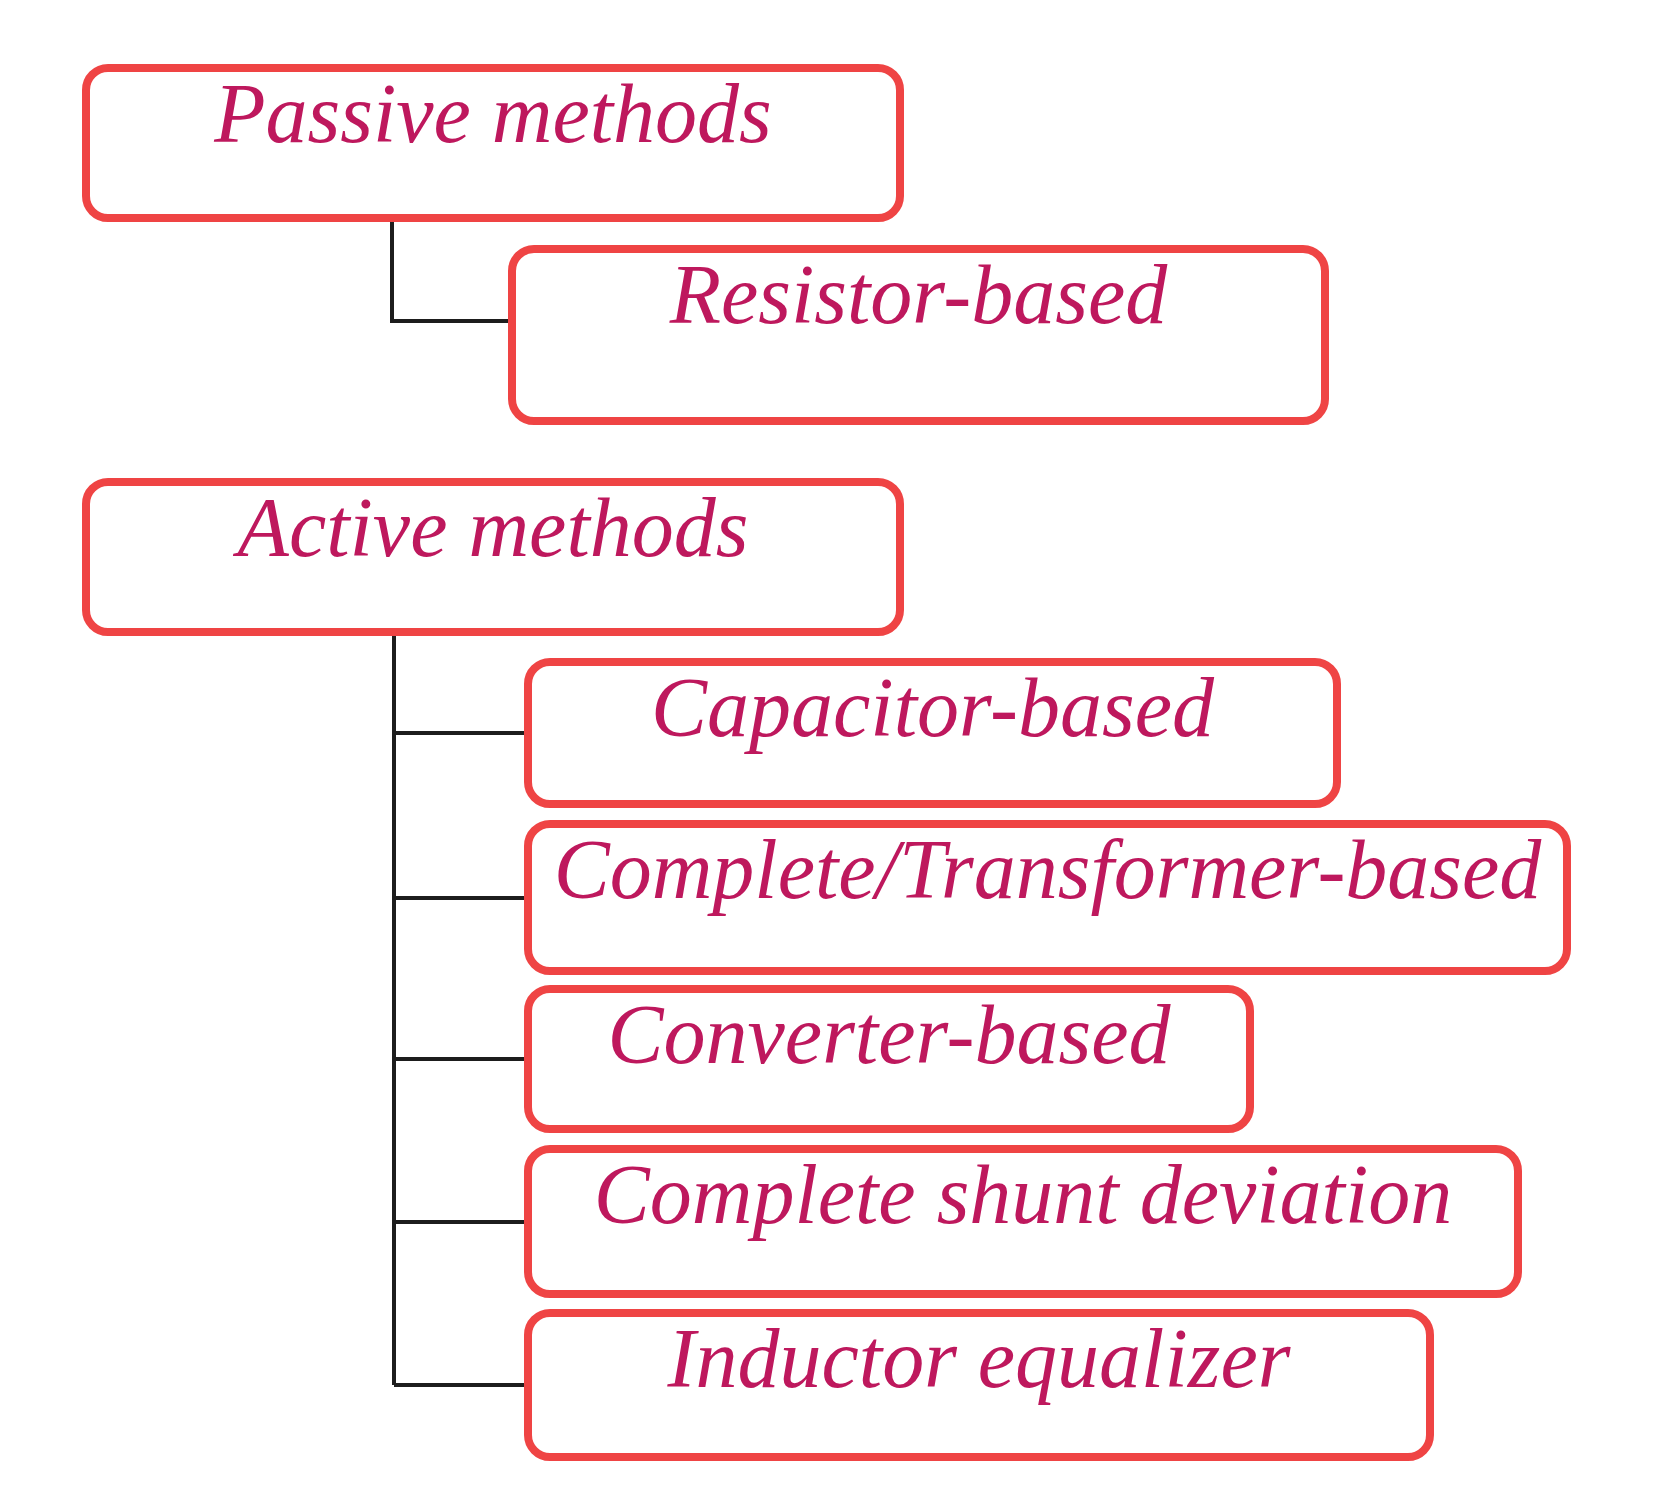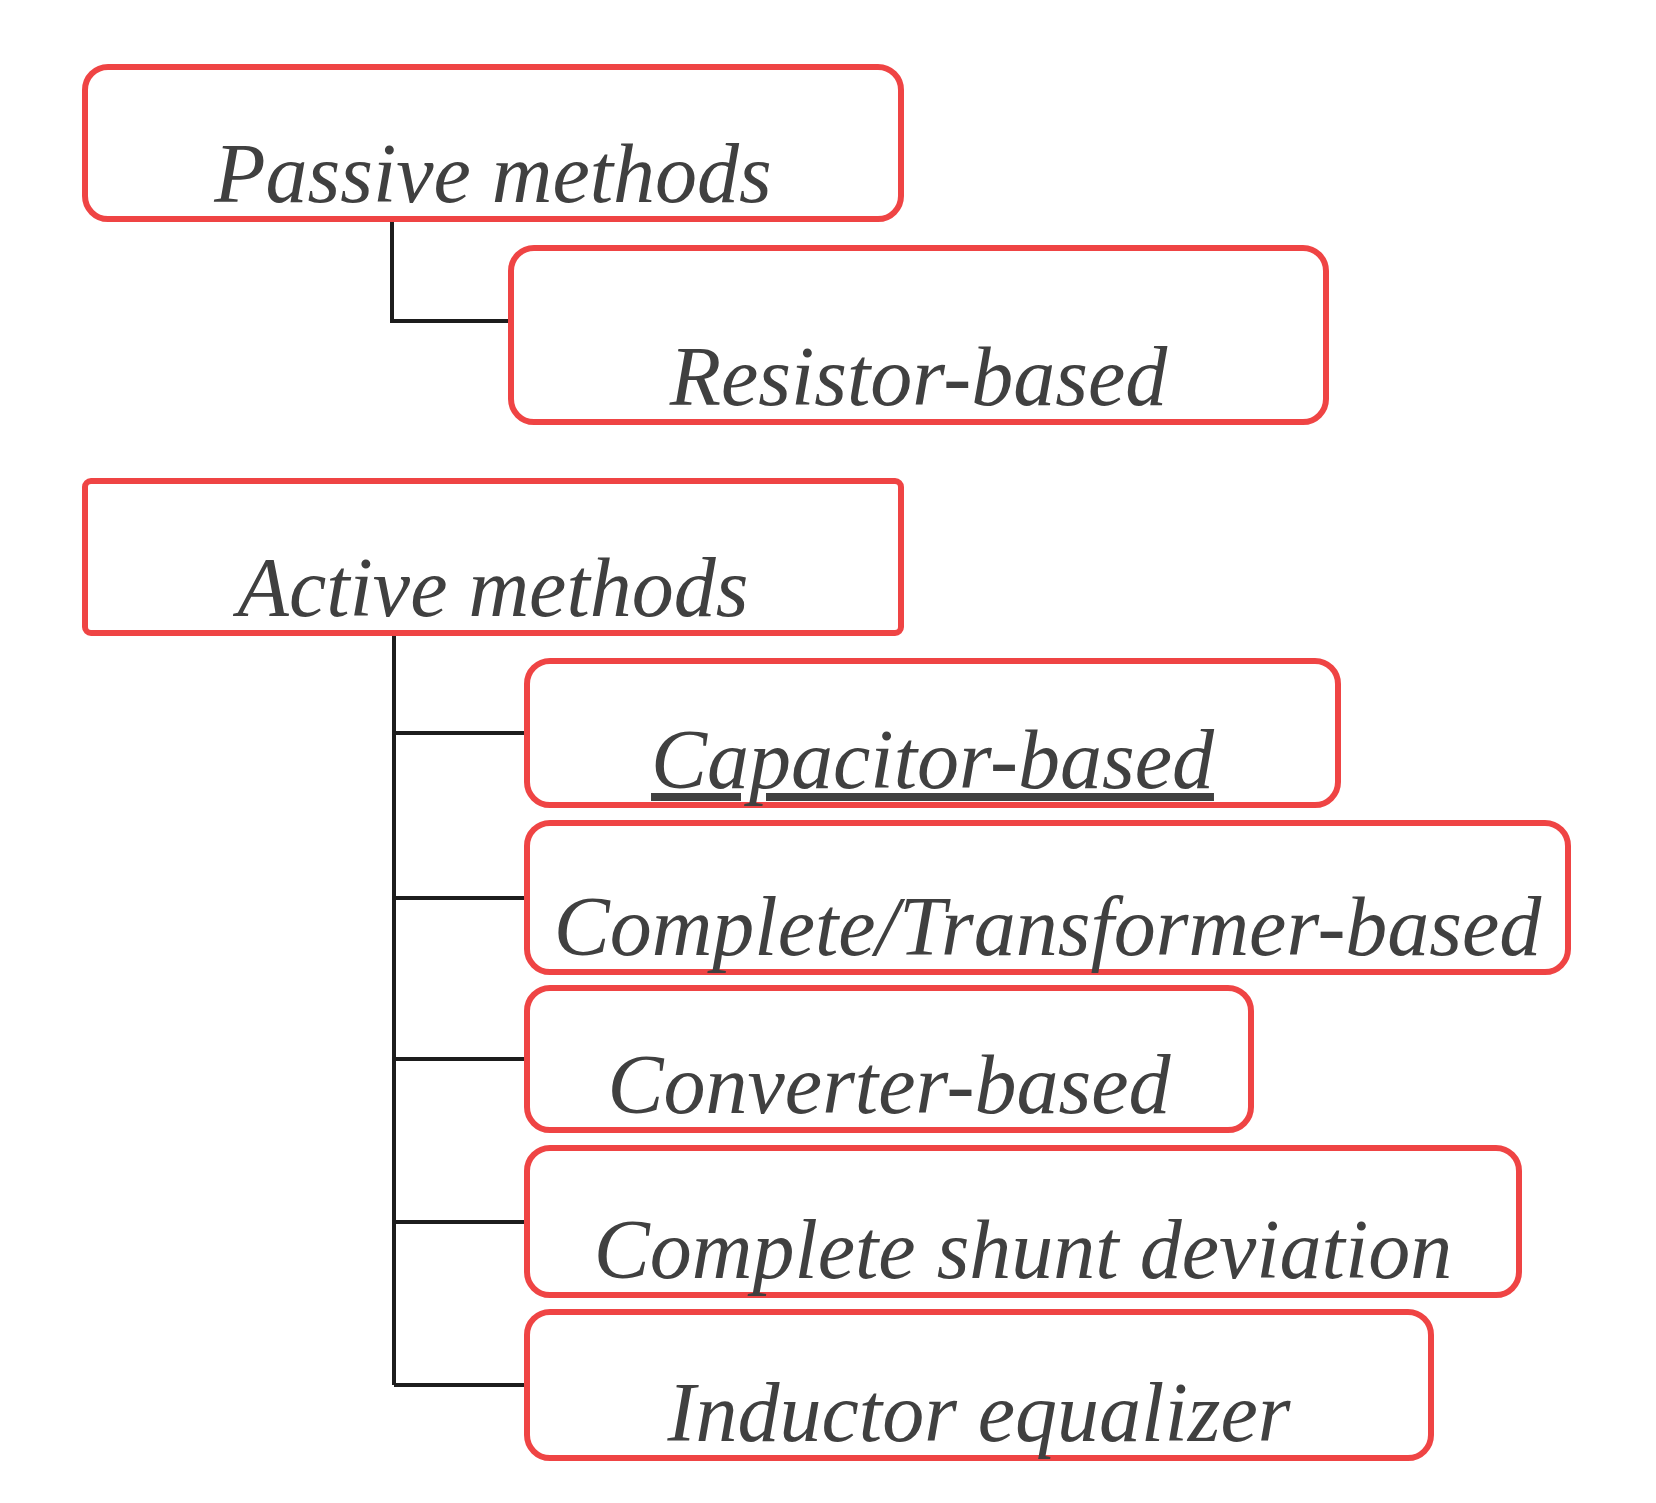--- a/index.html
+++ b/index.html
@@ -23,38 +23,38 @@
     height: 1503px;
   }
   .connectors path {
     fill: none;
     stroke: #1d1d1d;
     stroke-width: 4;
   }
   .node {
     position: absolute;
     box-sizing: border-box;
-    border: 6px solid #ef4444;
+    border: 8px solid #ef4444;
     border-radius: 26px;
     background: #ffffff;
     display: flex;
-    align-items: flex-end;
+    align-items: flex-start;
     justify-content: center;
     font-style: italic;
     font-size: 84px;
     line-height: 1;
-    color: #404040;
+    color: #be185d;
     white-space: nowrap;
   }
   
   .node.passive   { left: 82px;  top: 64px;   width: 822px;  height: 158px; }
   .node.resistor  { left: 508px; top: 245px;  width: 821px;  height: 180px; font-style: italic; }
-  .node.active    { left: 82px;  top: 478px;  width: 822px;  height: 158px; border-radius: 9px; }
+  .node.active    { left: 82px;  top: 478px;  width: 822px;  height: 158px; }
   
-  .node.capacitor { left: 524px; top: 658px;  width: 817px;  height: 150px; text-decoration: underline; }
+  .node.capacitor { left: 524px; top: 658px;  width: 817px;  height: 150px; }
   .node.inductor  { left: 524px; top: 820px;  width: 1047px; height: 155px; }
   .node.converter { left: 524px; top: 985px;  width: 730px;  height: 148px; }
   .node.complete  { left: 524px; top: 1145px; width: 998px;  height: 153px; }
   .node.modular   { left: 524px; top: 1309px; width: 910px;  height: 152px; }
 </style>
 </head>
 <body>
 
 <div class="canvas">
 

